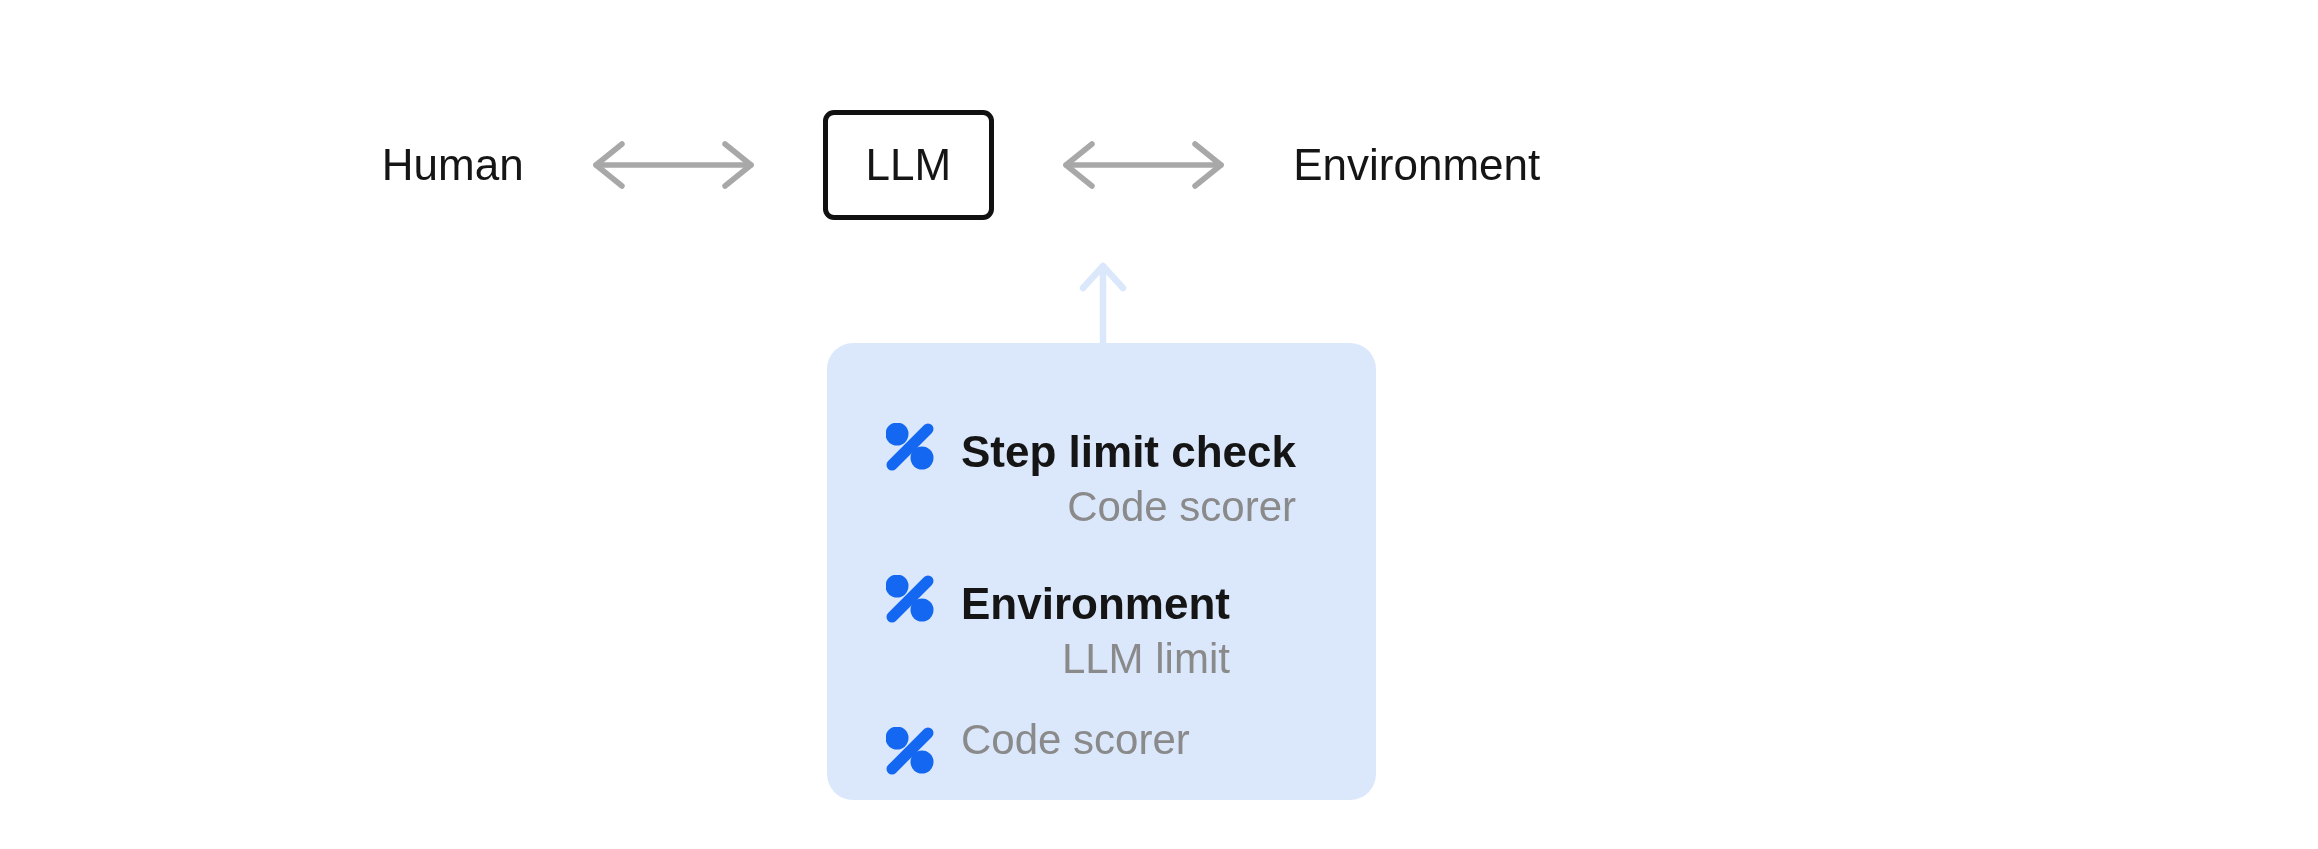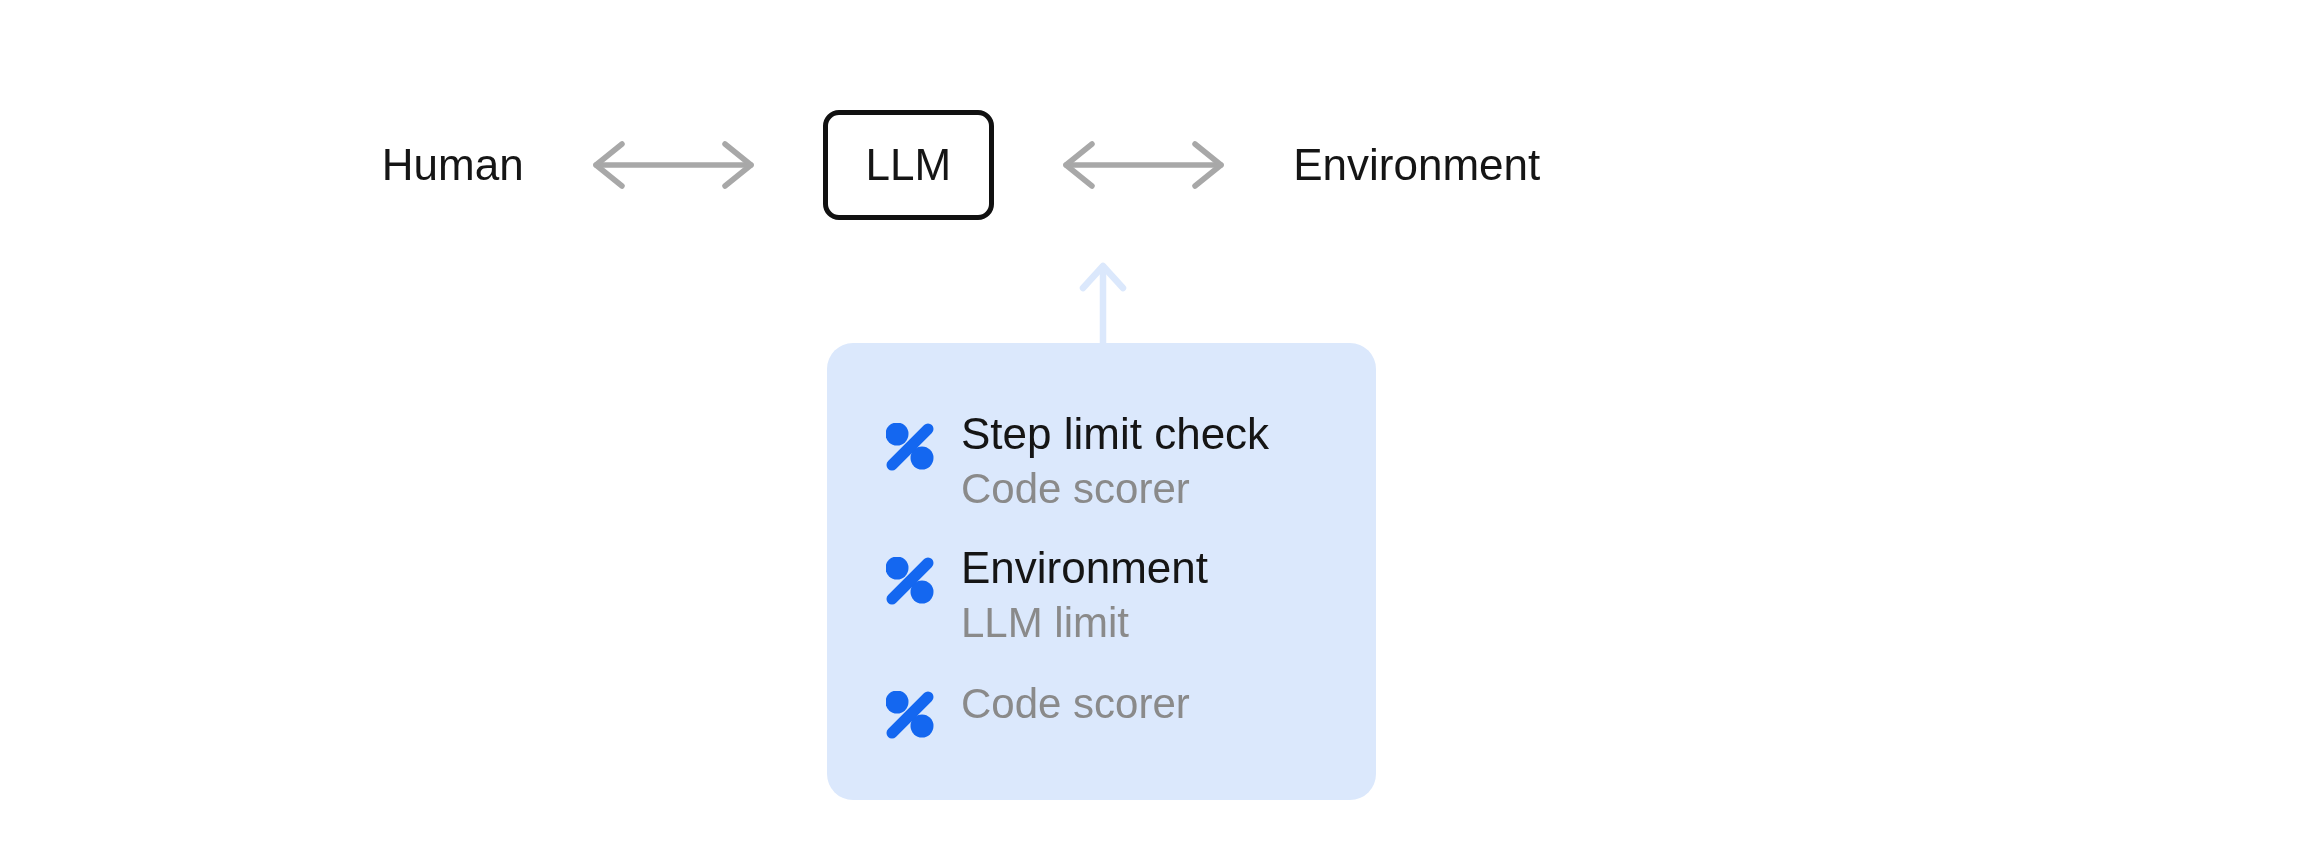--- a/index.html
+++ b/index.html
@@ -15,20 +15,21 @@
   body {
     background: var(--background);
     font-family: "Liberation Sans", "DejaVu Sans", sans-serif;
   }
   .canvas {
     position: relative;
     width: 1922px;
     height: 849px;
     background: var(--background);
     overflow: hidden;
+    text-align: right;
   }
 
   
   .top-row {
     position: absolute;
     left: 0; right: 0; top: 110px;
     height: 110px;
     display: flex;
     justify-content: center;
     align-items: center;
@@ -45,21 +46,21 @@
     stroke: var(--arrow-gray);
     stroke-width: 5.5;
     fill: none;
     stroke-linecap: round;
     stroke-linejoin: round;
   }
   .llm-box {
     height: 110px;
     padding: 0 38px;
     border: 5px solid var(--llm-box-border);
-    border-radius: 16px;
+    border-radius: 11px;
     background: var(--background);
     display: flex;
     align-items: center;
     justify-content: center;
   }
   .llm-box .node-label { font-weight: 500; }
 
   
   .up-arrow {
     position: absolute;
@@ -99,24 +100,25 @@
   }
   .scorer-icon circle { fill: var(--accent-blue); }
   .scorer-icon path {
     stroke: var(--accent-blue);
     stroke-width: 11;
     fill: none;
     stroke-linecap: round;
   }
   .scorer-title {
     font-size: 44px;
-    font-weight: 400;
+    font-weight: 700;
     line-height: 53px;
     color: var(--text-primary);
     white-space: nowrap;
+    margin-top: 18px;
   }
   .scorer-subtitle {
     font-size: 42px;
     font-weight: 400;
     line-height: 41px;
     margin-top: 8px;
     color: var(--text-secondary);
     white-space: nowrap;
   }
 </style>

